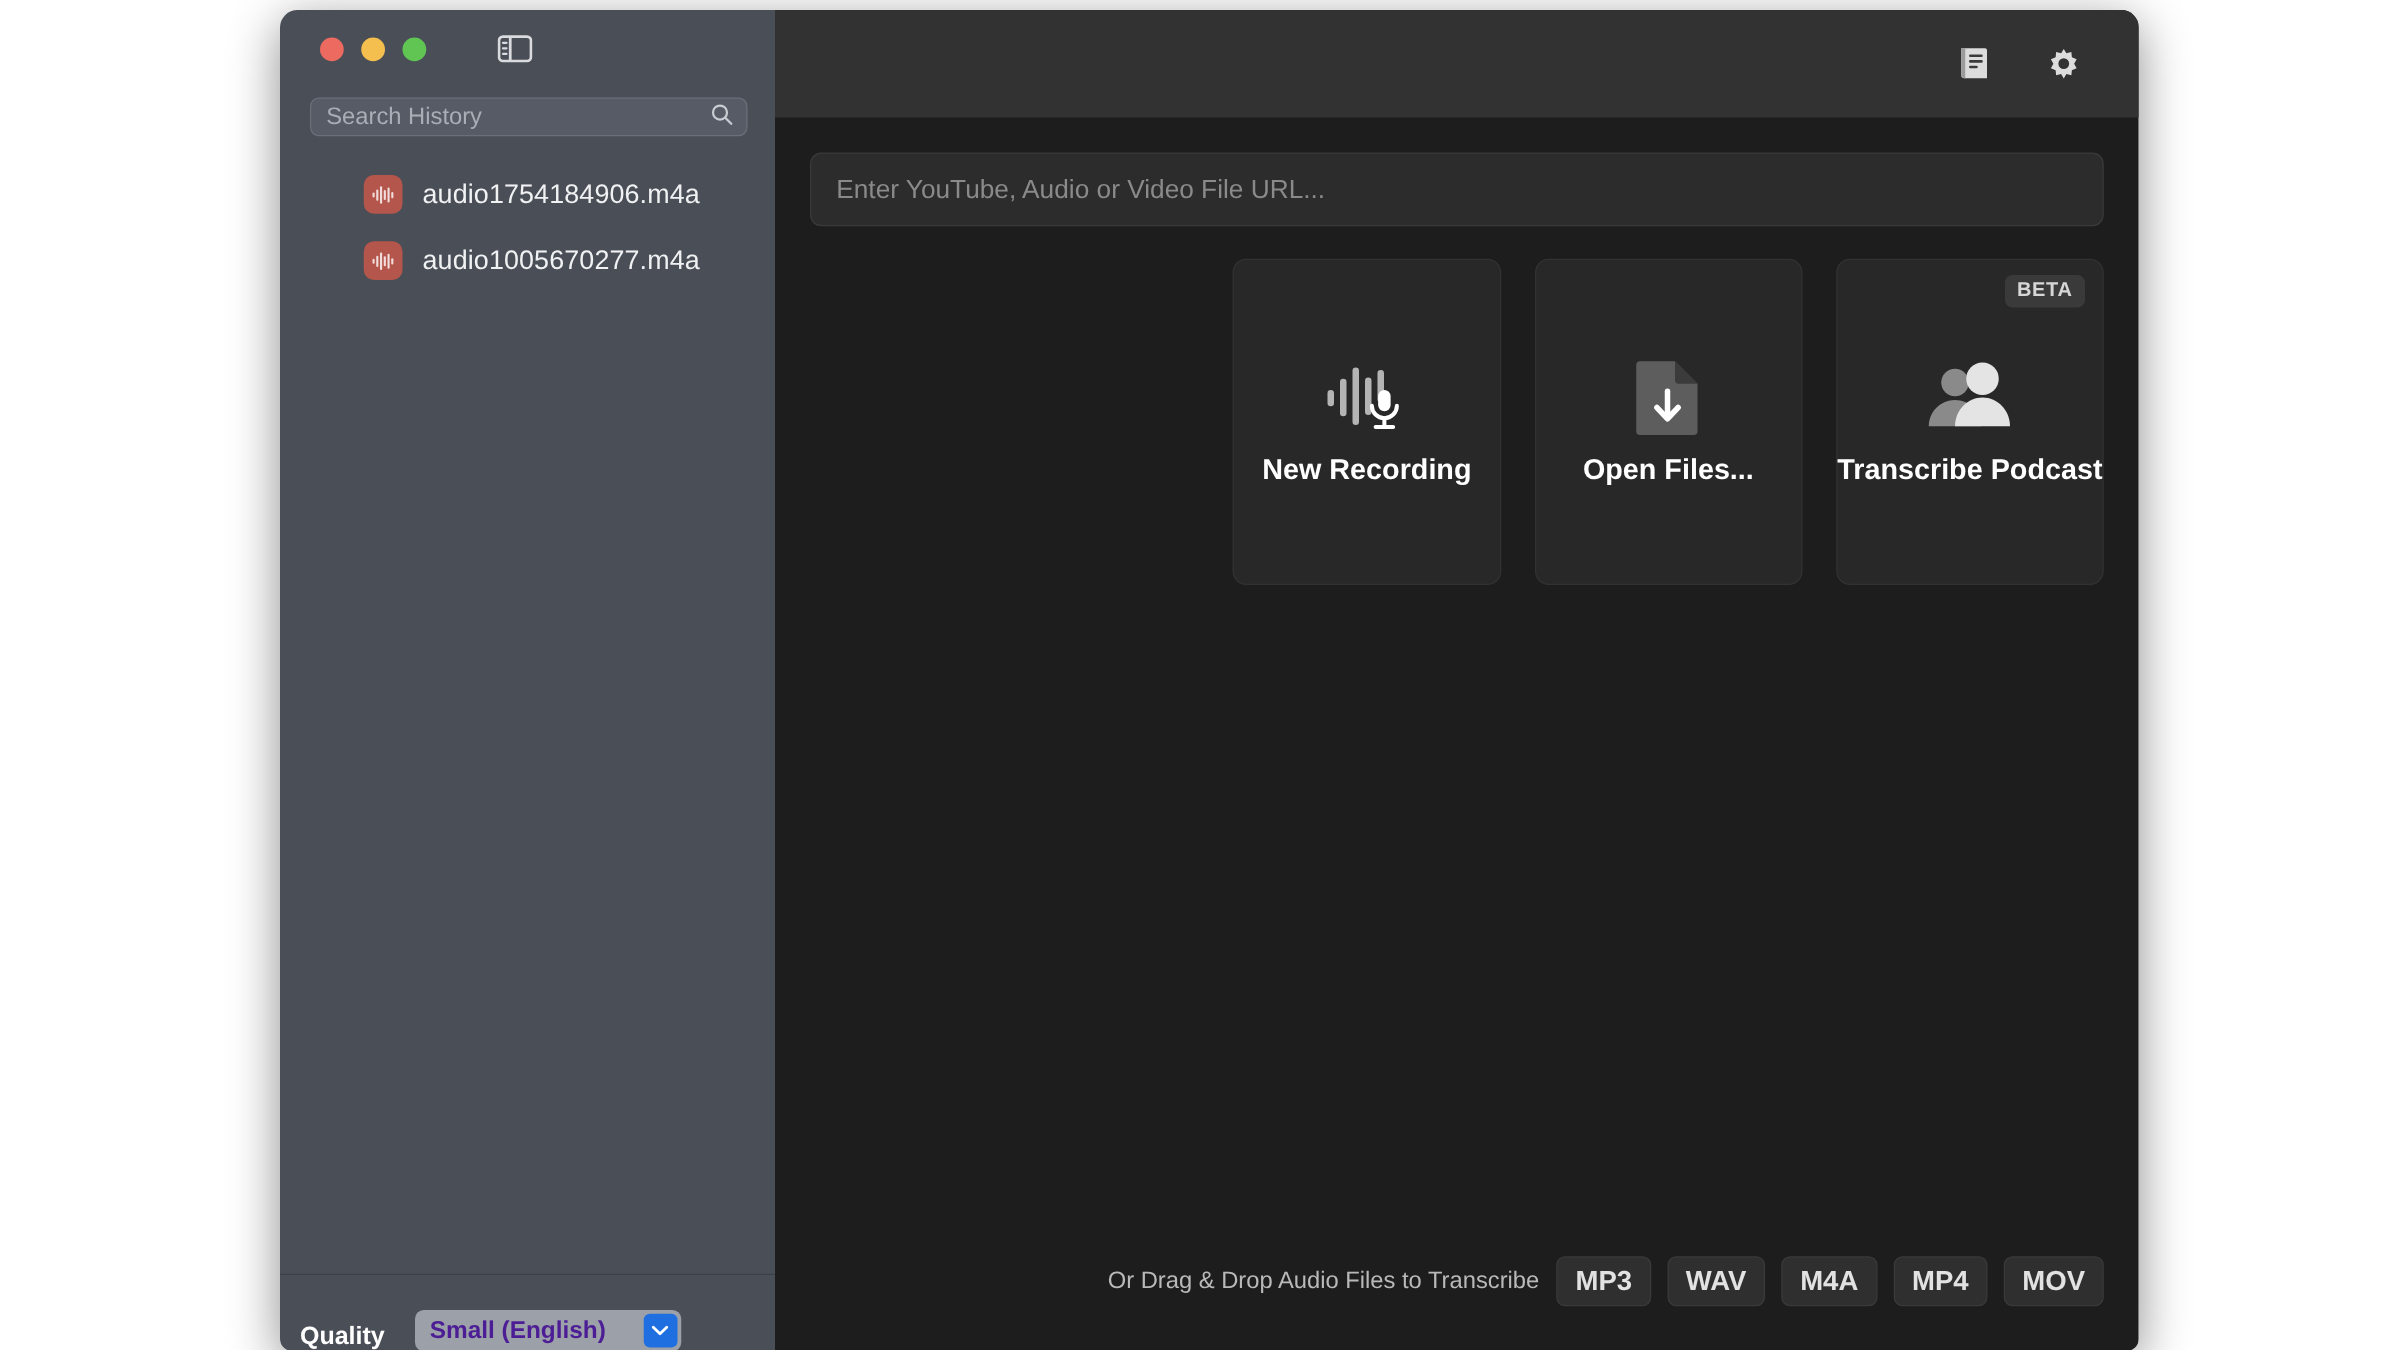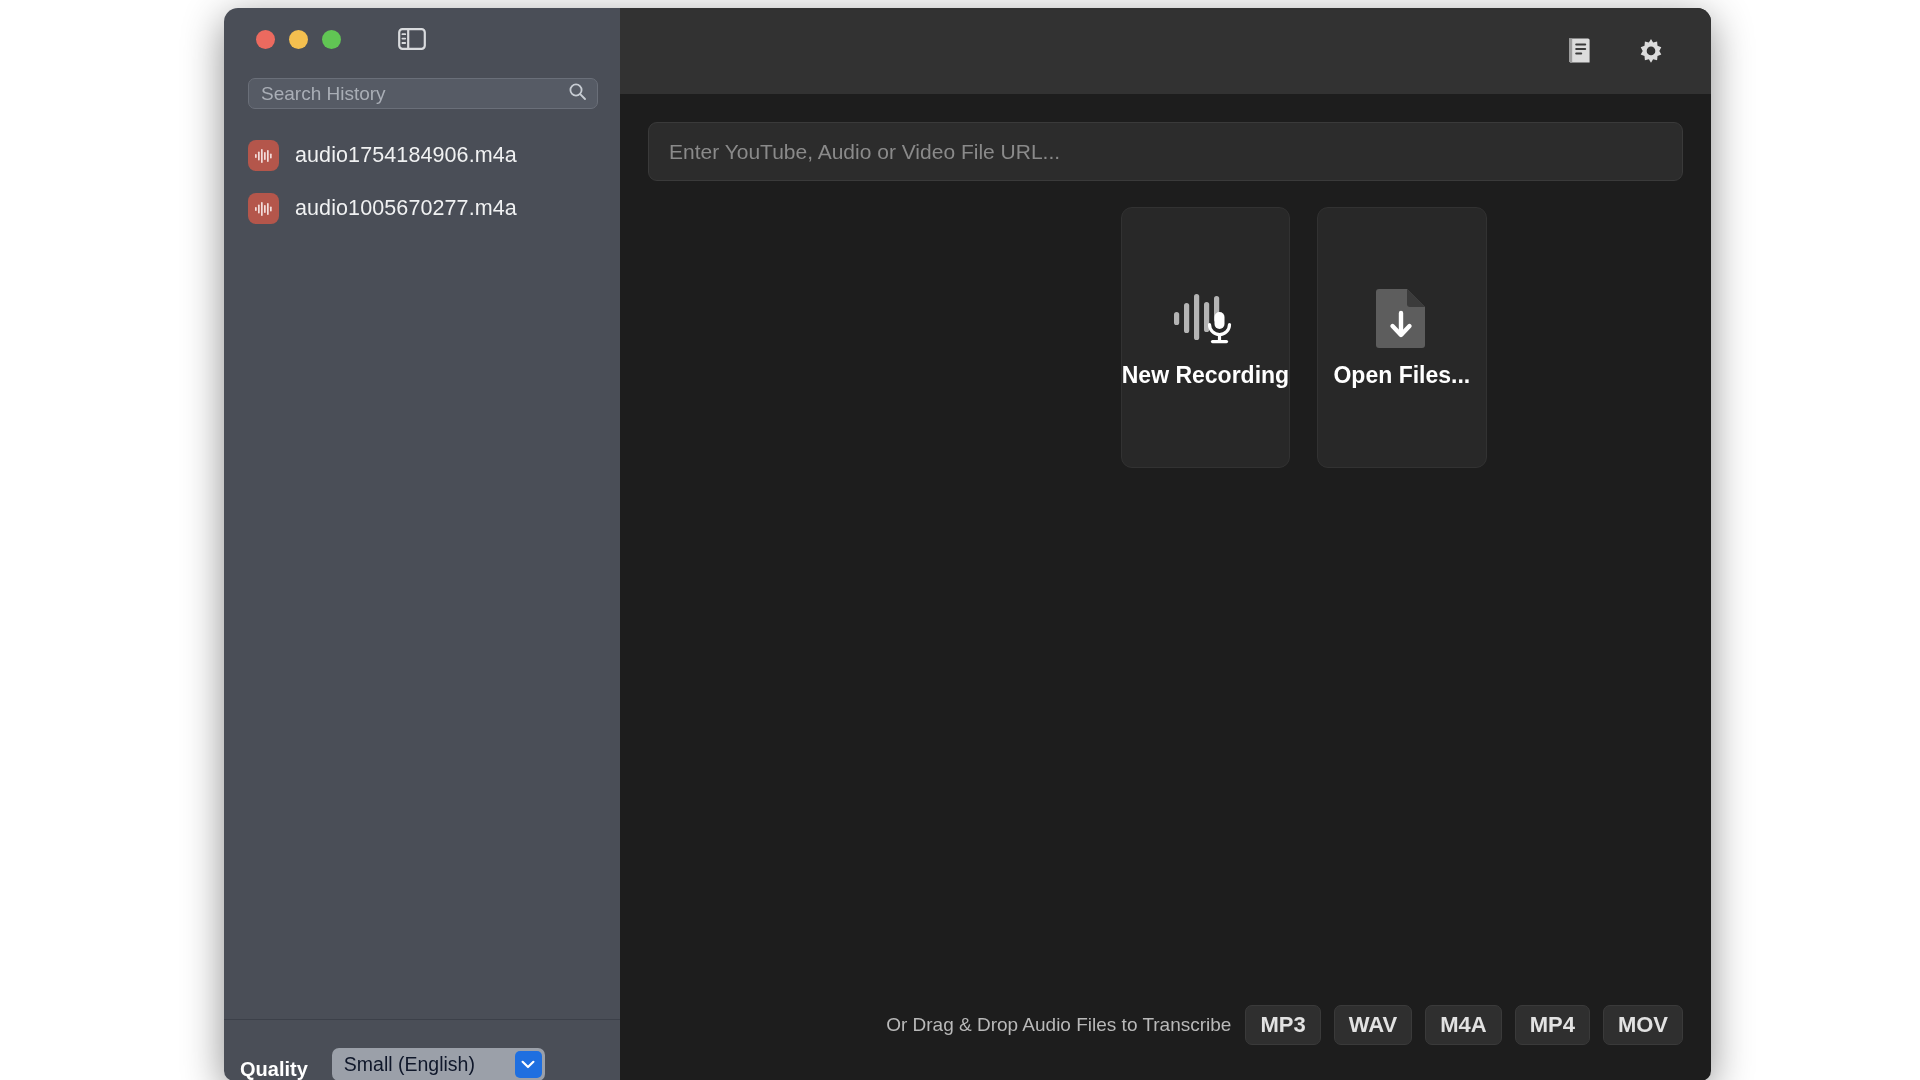--- a/index.html
+++ b/index.html
@@ -83,20 +83,21 @@
     font-size: 19px;
     font-family: "Liberation Sans", sans-serif;
   }
   #search-input::placeholder { color: #a9aeb6; }
 
   
   #history-list {
     flex: 1;
     overflow: hidden;
     padding-top: 10px;
+    margin-left: 43px;
   }
   .history-item {
     height: 53px;
     display: flex;
     align-items: center;
     padding-left: 24px;
     gap: 16px;
     cursor: default;
   }
   .file-icon {
@@ -138,23 +139,23 @@
     width: 213px;
     height: 33px;
     background: #9ba0a9;
     border-radius: 7px;
     display: flex;
     align-items: center;
     padding-left: 12px;
     position: relative;
   }
   #quality-value {
-    color: #0f172a;
+    color: #4c1d95;
     font-size: 19.5px;
-    font-weight: normal;
+    font-weight: bold;
   }
   #quality-chevron {
     position: absolute;
     right: 3px;
     top: 3px;
     width: 27px;
     height: 27px;
     background: #1f6fe0;
     border-radius: 5px;
     display: flex;
@@ -426,20 +427,32 @@
             <svg width="54" height="62" viewBox="0 0 54 62" fill="none">
               <path d="M4 3h28l18 18v38a3 3 0 0 1-3 3H4a3 3 0 0 1-3-3V6a3 3 0 0 1 3-3Z" fill="#5d5d5d"></path>
               <path d="M32 3l18 18H35a3 3 0 0 1-3-3V3Z" fill="#3b3b3b"></path>
               <line x1="26" y1="27" x2="26" y2="48" stroke="#ffffff" stroke-width="4.4" stroke-linecap="round"></line>
               <path d="M17.5 40 L26 49 L34.5 40" stroke="#ffffff" stroke-width="4.4" stroke-linecap="round" stroke-linejoin="round" fill="none"></path>
             </svg>
           </span>
           <span class="card-label">Open Files...</span>
         </div>
 
+        <div class="action-card">
+          <span class="beta-badge">BETA</span>
+          <span class="card-icon">
+            <svg width="74" height="56" viewBox="0 0 74 56" fill="none">
+              <circle cx="25" cy="17" r="11" fill="#8a8a8a"></circle>
+              <path d="M4 52c0-11.6 9.4-21 21-21s21 9.4 21 21H4Z" fill="#8a8a8a"></path>
+              <circle cx="47" cy="14" r="13" fill="#e4e4e4"></circle>
+              <path d="M25 52c0-12.7 9.8-23 22-23s22 10.3 22 23H25Z" fill="#e4e4e4"></path>
+            </svg>
+          </span>
+          <span class="card-label">Transcribe Podcast</span>
+        </div>
 
       </div>
 
 
       <div id="drop-footer">
         <span id="drop-text">Or Drag &amp; Drop Audio Files to Transcribe</span>
         <div id="format-badges">
           <span class="format-badge">MP3</span>
           <span class="format-badge">WAV</span>
           <span class="format-badge">M4A</span>

